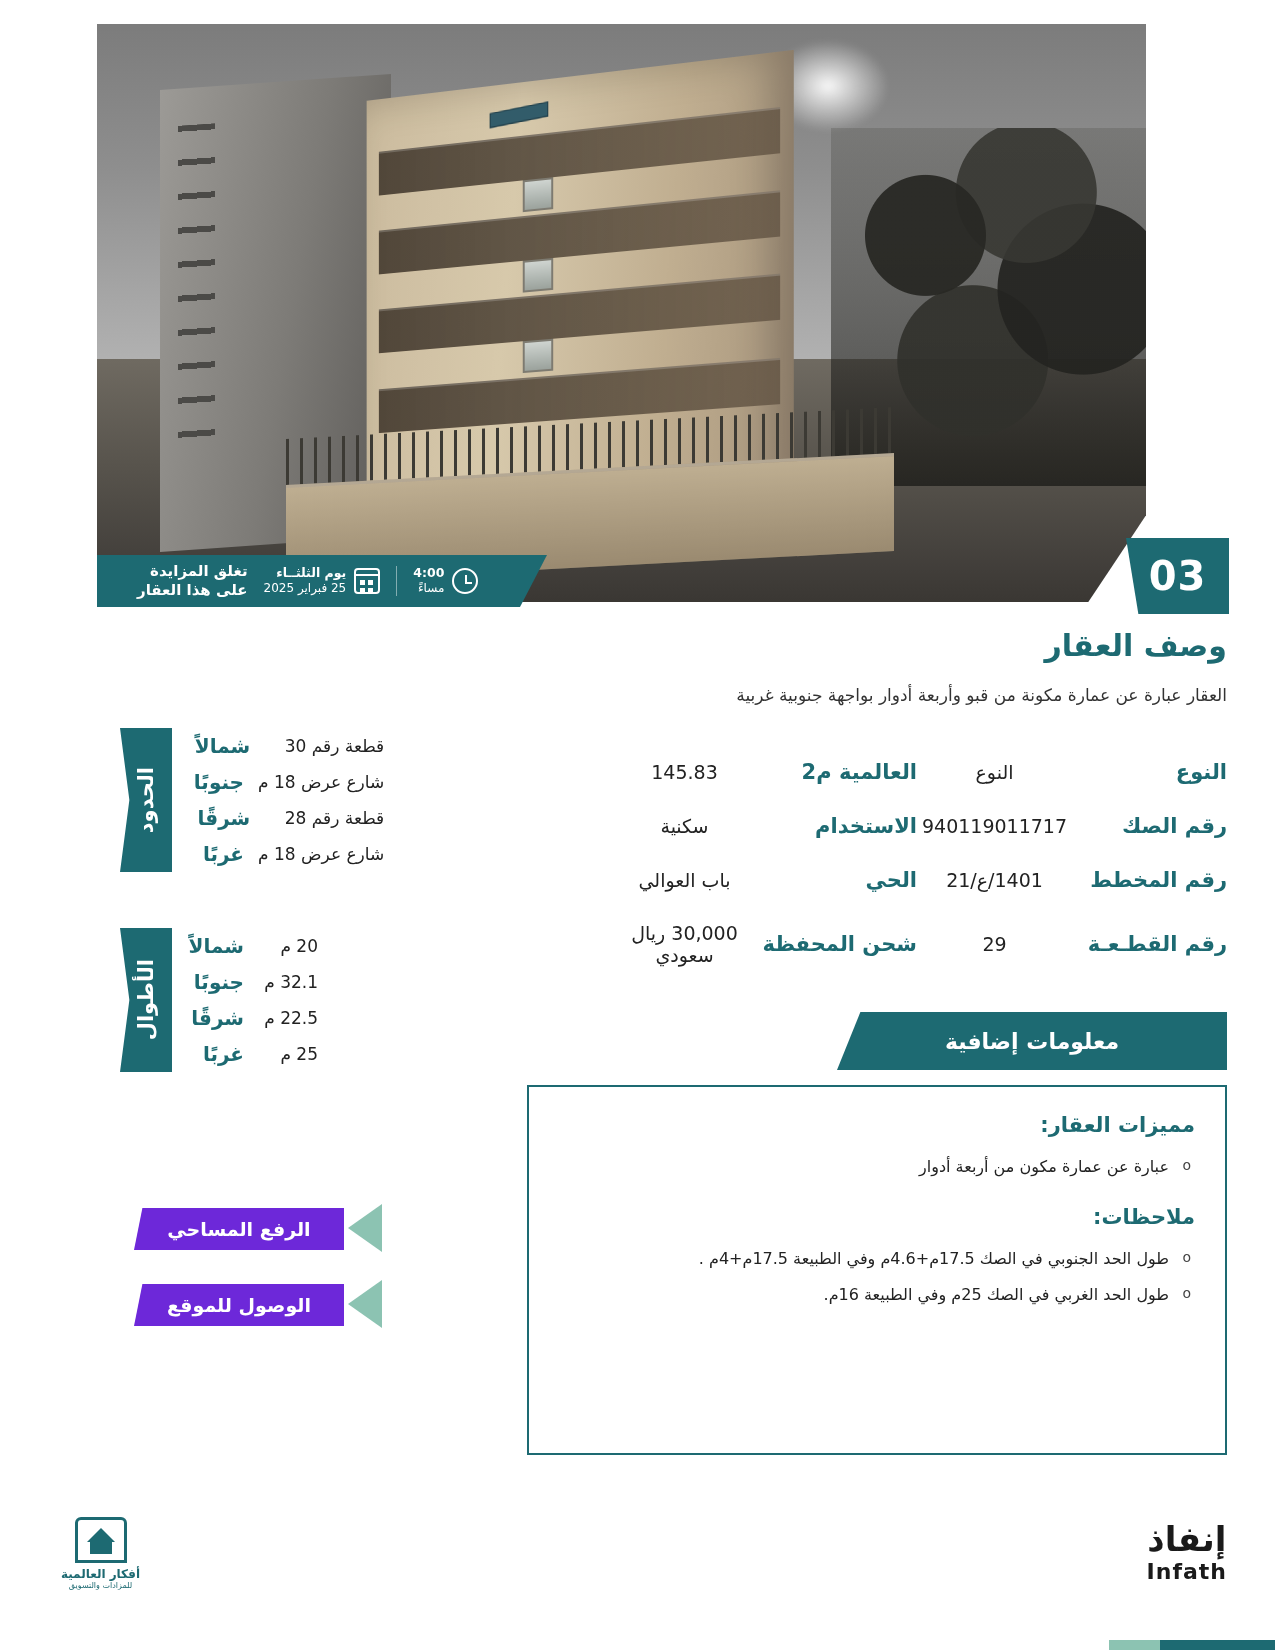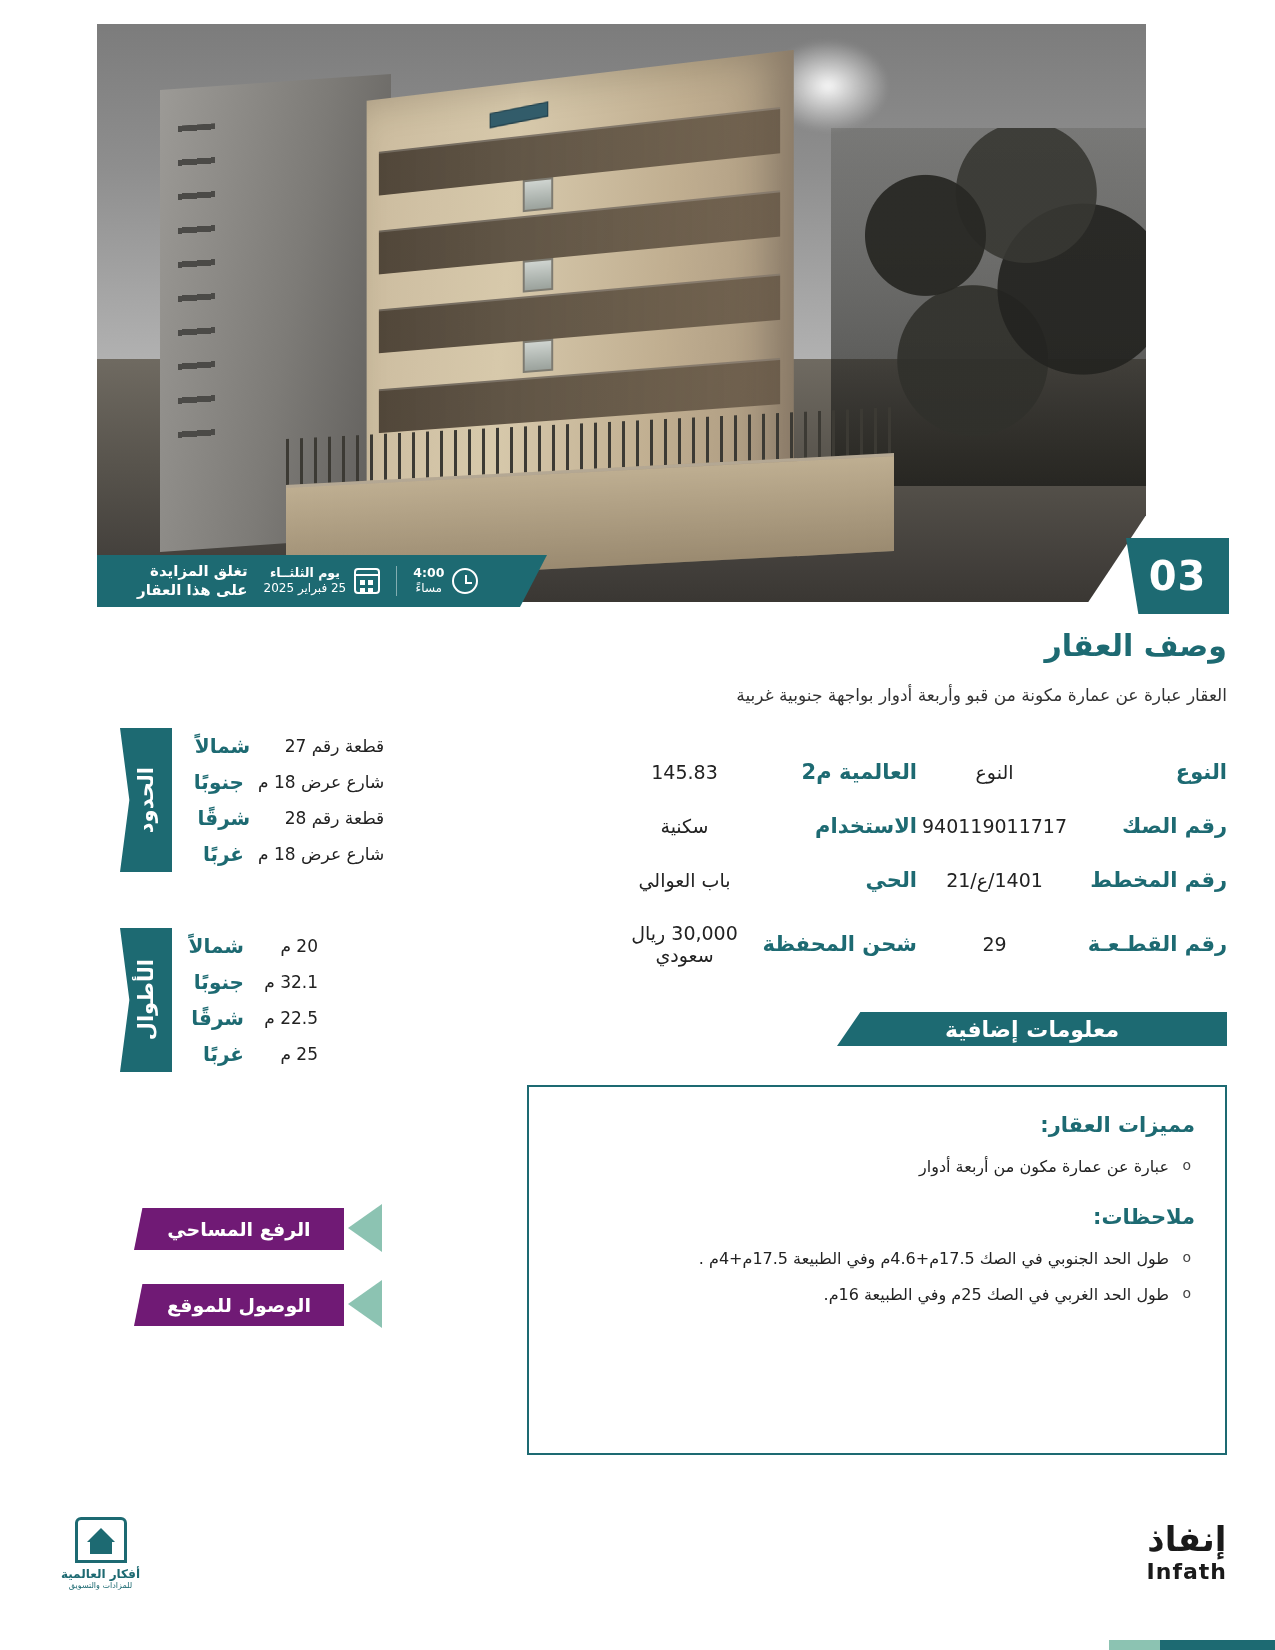--- a/index.html
+++ b/index.html
@@ -97,21 +97,21 @@
   
   .ribbon{
     position:absolute; left:97px; top:555px; width:450px; height:52px;
     background:#1d6a72; color:#fff; display:flex; flex-direction:row-reverse; align-items:center;
     clip-path: polygon(0 0, 100% 0, 94% 100%, 0 100%);
     padding: 0 18px 0 40px; gap:16px;
   }
   .ribbon-txt{ font-size:15px; font-weight:bold; line-height:1.25; text-align:right; }
   .rib-sep{ width:1px; height:30px; background: rgba(255,255,255,.45); }
   .rib-block{ display:flex; align-items:center; gap:8px; }
-  .rib-lines{ font-size:12px; line-height:1.3; text-align:center; }
+  .rib-lines{ font-size:12px; line-height:1.3; text-align:right; }
   .rib-lines b{ display:block; font-size:12.5px; font-weight:bold;}
   .cal-ico{ width:26px; height:26px; border:2px solid #fff; border-radius:4px; position:relative; }
   .cal-ico::before{content:"";position:absolute;left:0;right:0;top:4px;height:2px;background:#fff;}
   .cal-ico::after{content:"";position:absolute;left:4px;top:10px;width:5px;height:5px;background:#fff;box-shadow:8px 0 0 #fff,0 8px 0 #fff,8px 8px 0 #fff;}
   .clock-ico{ width:26px;height:26px;border:2px solid #fff;border-radius:50%;position:relative;}
   .clock-ico::before{content:"";position:absolute;left:11px;top:5px;width:2px;height:9px;background:#fff;}
   .clock-ico::after{content:"";position:absolute;left:11px;top:12px;width:7px;height:2px;background:#fff;}
 
   
   .sec-title{
@@ -141,41 +141,41 @@
   .side-row{ display:flex; flex-direction:row; align-items:center; gap:14px; }
   .side-dir{ color:#1d6a72; font-weight:bold; font-size:20px; width:72px; text-align:right; }
   .side-val{ color:#222; font-size:17px; min-width:120px; text-align:right; }
   #boundaries{ left:120px; top:728px; }
   #lengths{ left:120px; top:928px; }
   #lengths .side-val{ min-width:60px; text-align:right; }
   #lengths .side-rows{ padding-right:20px; }
 
   
   .addl-head{
-    position:absolute; right:48px; top:1012px; width:390px; height:34px; background:#1d6a72; color:#fff;
+    position:absolute; right:48px; top:1012px; width:390px; height:58px; background:#1d6a72; color:#fff;
     display:flex; align-items:center; justify-content:center; font-size:22px; font-weight:bold;
     clip-path: polygon(6% 0, 100% 0, 100% 100%, 0 100%);
   }
   .addl-box{
     position:absolute; right:48px; top:1085px; width:700px; height:370px;
     border:2px solid #1d6a72; padding: 26px 30px 20px 22px;
   }
   .addl-title{ color:#1d6a72; font-size:21px; font-weight:bold; margin-bottom:18px;}
   .addl-title.second{ margin-top:26px; }
   .bullets{ list-style:none; }
   .bullets li{
     font-size:16px; color:#222; margin-bottom:12px; position:relative; padding-right:26px; line-height:1.5;
   }
   .bullets li::before{
     content:"o"; position:absolute; right:4px; top:0px; color:#444; font-size:14px;
   }
 
   
   .btn{
-    position:absolute; width:210px; height:42px; background:#701a75; color:#fff;
+    position:absolute; width:210px; height:42px; background:#6d28d9; color:#fff;
     display:flex; align-items:center; justify-content:center; font-size:19px; font-weight:bold;
     clip-path: polygon(4% 0, 100% 0, 100% 100%, 0 100%);
   }
   .btn-arrow{
     position:absolute; width:0;height:0; border-top:24px solid transparent; border-bottom:24px solid transparent;
     border-right:34px solid #8cc3b2;
   }
   #btn-survey{ left:134px; top:1208px; }
   #arrow-survey{ left:348px; top:1204px; }
   #btn-location{ left:134px; top:1284px; }
@@ -283,21 +283,21 @@
 
     <div class="lbl">رقم القطـعـة</div>
     <div class="val">29</div>
     <div class="lbl">شحن المحفظة</div>
     <div class="val">30,000 ريال سعودي</div>
   </div>
 
   <div class="side-box" id="boundaries">
     <div class="side-rows">
       <div class="side-row">
-        <div class="side-val">قطعة رقم 27</div>
+        <div class="side-val">قطعة رقم 30</div>
         <div class="side-dir">شمالاً</div>
       </div>
       <div class="side-row">
         <div class="side-val">شارع عرض 18 م</div>
         <div class="side-dir">جنوبًا</div>
       </div>
       <div class="side-row">
         <div class="side-val">قطعة رقم 28</div>
         <div class="side-dir">شرقًا</div>
       </div>

